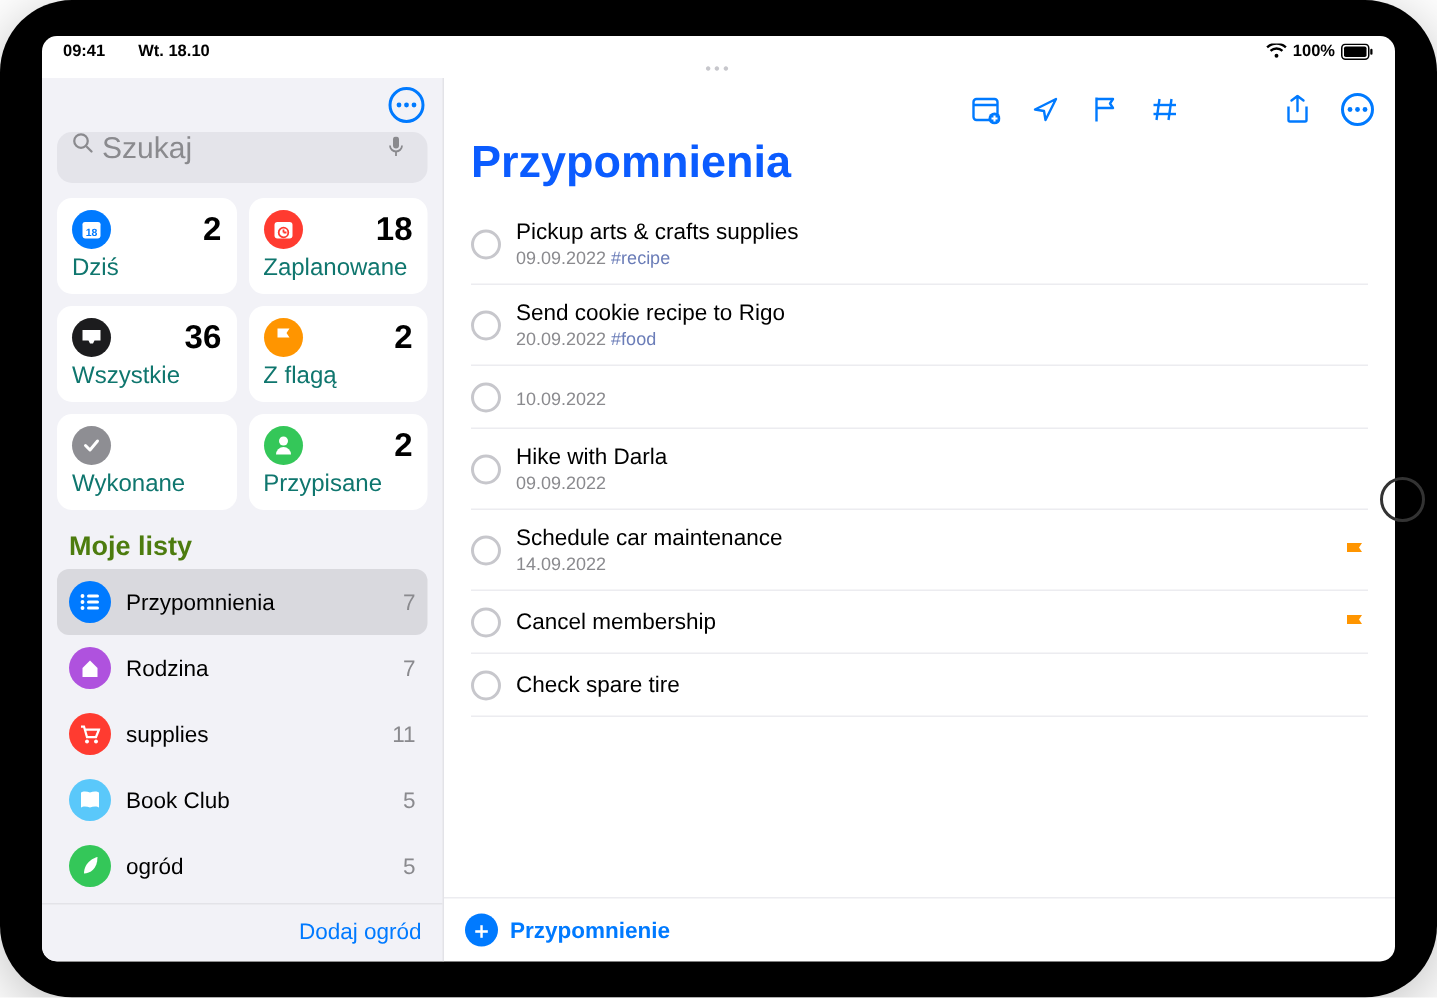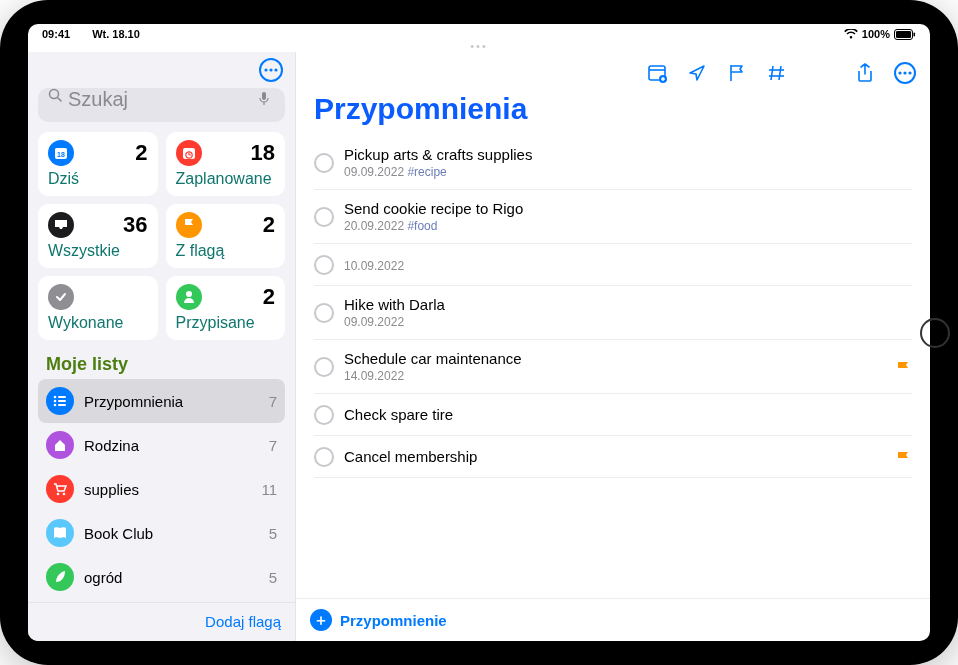--- a/index.html
+++ b/index.html
@@ -237,21 +237,21 @@
     <div class="list-name">ogród</div>
     <div class="list-count">5</div>
             </div>
             <div class="list-row">
 
     <div class="list-count"></div>
             </div>
           </div>
 
         <div class="sidebar-footer">
-          <span class="add-list-btn">Dodaj flagą</span>
+          <span class="add-list-btn">Dodaj ogród</span>
         </div>
       </div>
 
       <div class="main">
         <div class="toolbar">
           <div class="tb-spacer"></div>
           <div class="tb-icon">
             <svg width="20" height="20" viewBox="0 0 20 20">
                 <rect x="2" y="3" width="16" height="14" rx="2" fill="none" stroke="#007aff" stroke-width="1.6"></rect>
                 <line x1="2" y1="7" x2="18" y2="7" stroke="#007aff" stroke-width="1.6"></line>
@@ -328,34 +328,34 @@
       <div class="reminder-title">Schedule car maintenance</div>
       <div class="reminder-meta">14.09.2022</div>
     </div>
     <div class="reminder-flag"><svg width="14" height="16" viewBox="0 0 14 16">
                   <path d="M2 1v14M2 2h10l-2 3 2 3H2" fill="#ff9500"></path>
                 </svg></div>
             </div>
             <div class="reminder-row">
     <div class="reminder-radio"></div>
     <div class="reminder-body">
-      <div class="reminder-title">Check spare tire</div>
-
-    </div>
-    </div>
-            <div class="reminder-row">
-    <div class="reminder-radio"></div>
-    <div class="reminder-body">
       <div class="reminder-title">Cancel membership</div>
 
     </div>
     <div class="reminder-flag"><svg width="14" height="16" viewBox="0 0 14 16">
                   <path d="M2 1v14M2 2h10l-2 3 2 3H2" fill="#ff9500"></path>
                 </svg></div>
             </div>
+            <div class="reminder-row">
+    <div class="reminder-radio"></div>
+    <div class="reminder-body">
+      <div class="reminder-title">Check spare tire</div>
+
+    </div>
+    </div>
           </div>
         <div class="main-footer">
           <span class="plus-circle">＋</span>
           <span>Przypomnienie</span>
         </div>
       </div>
     </div>
   </div>
 </div>
 

